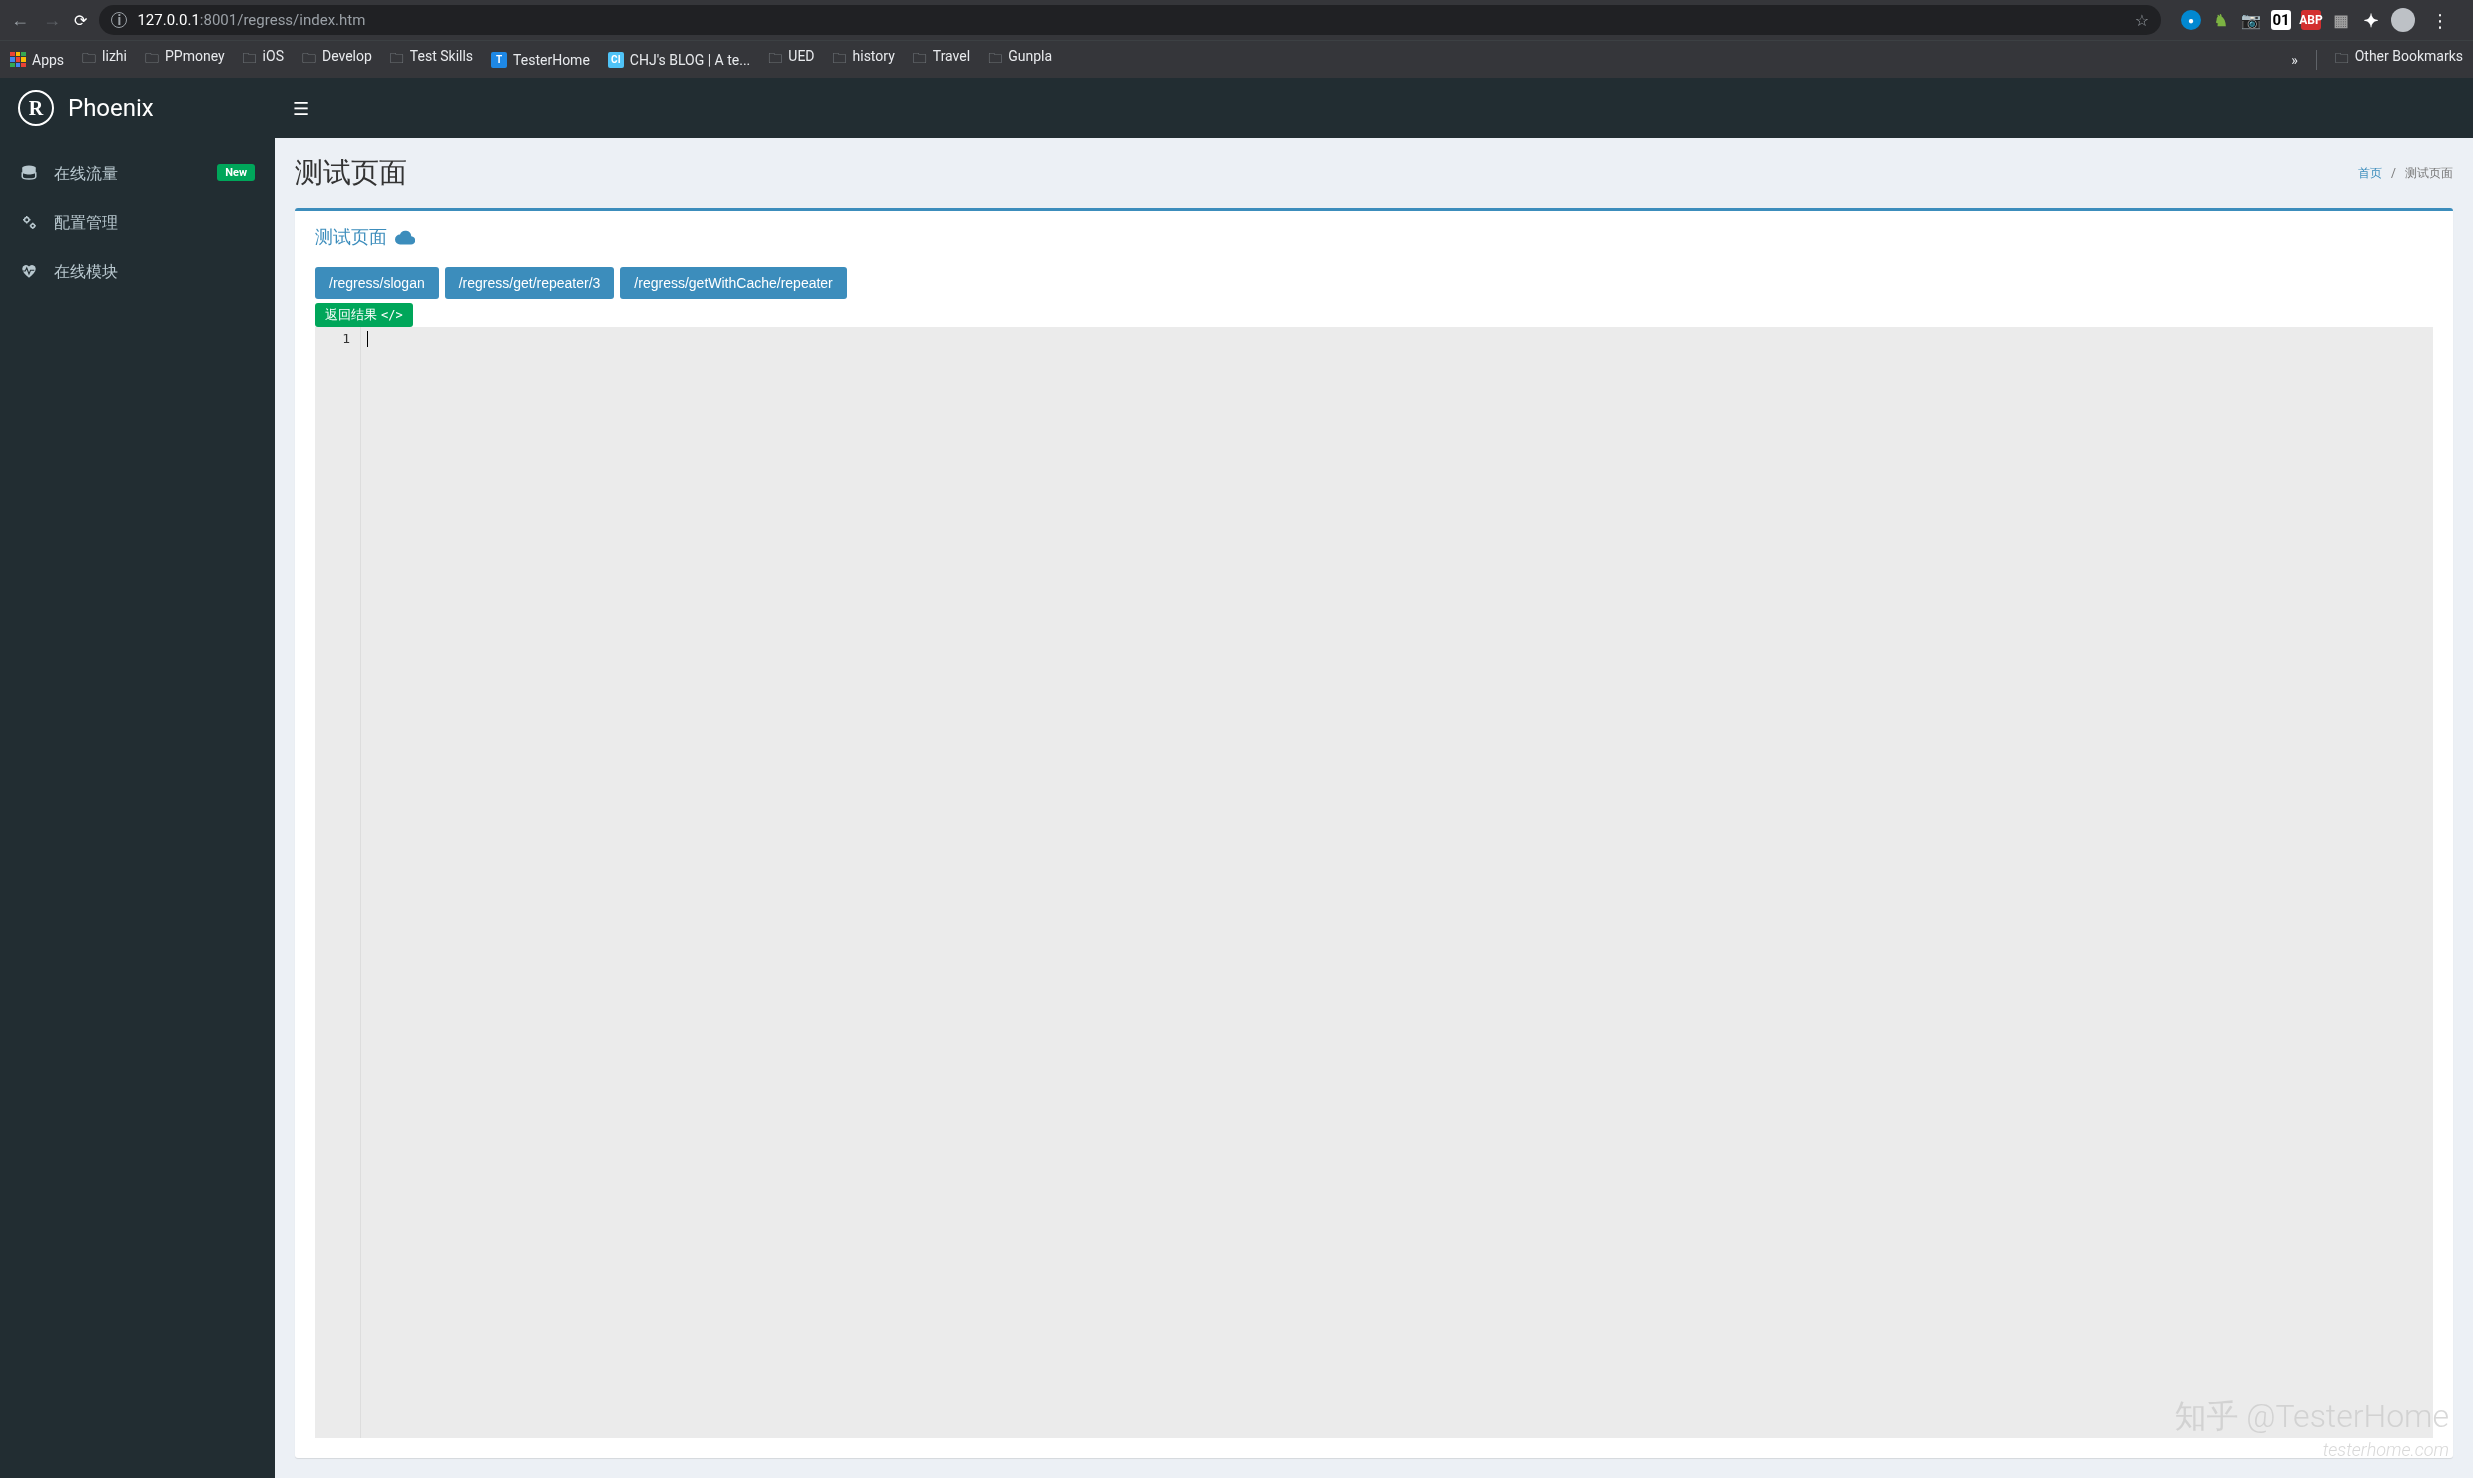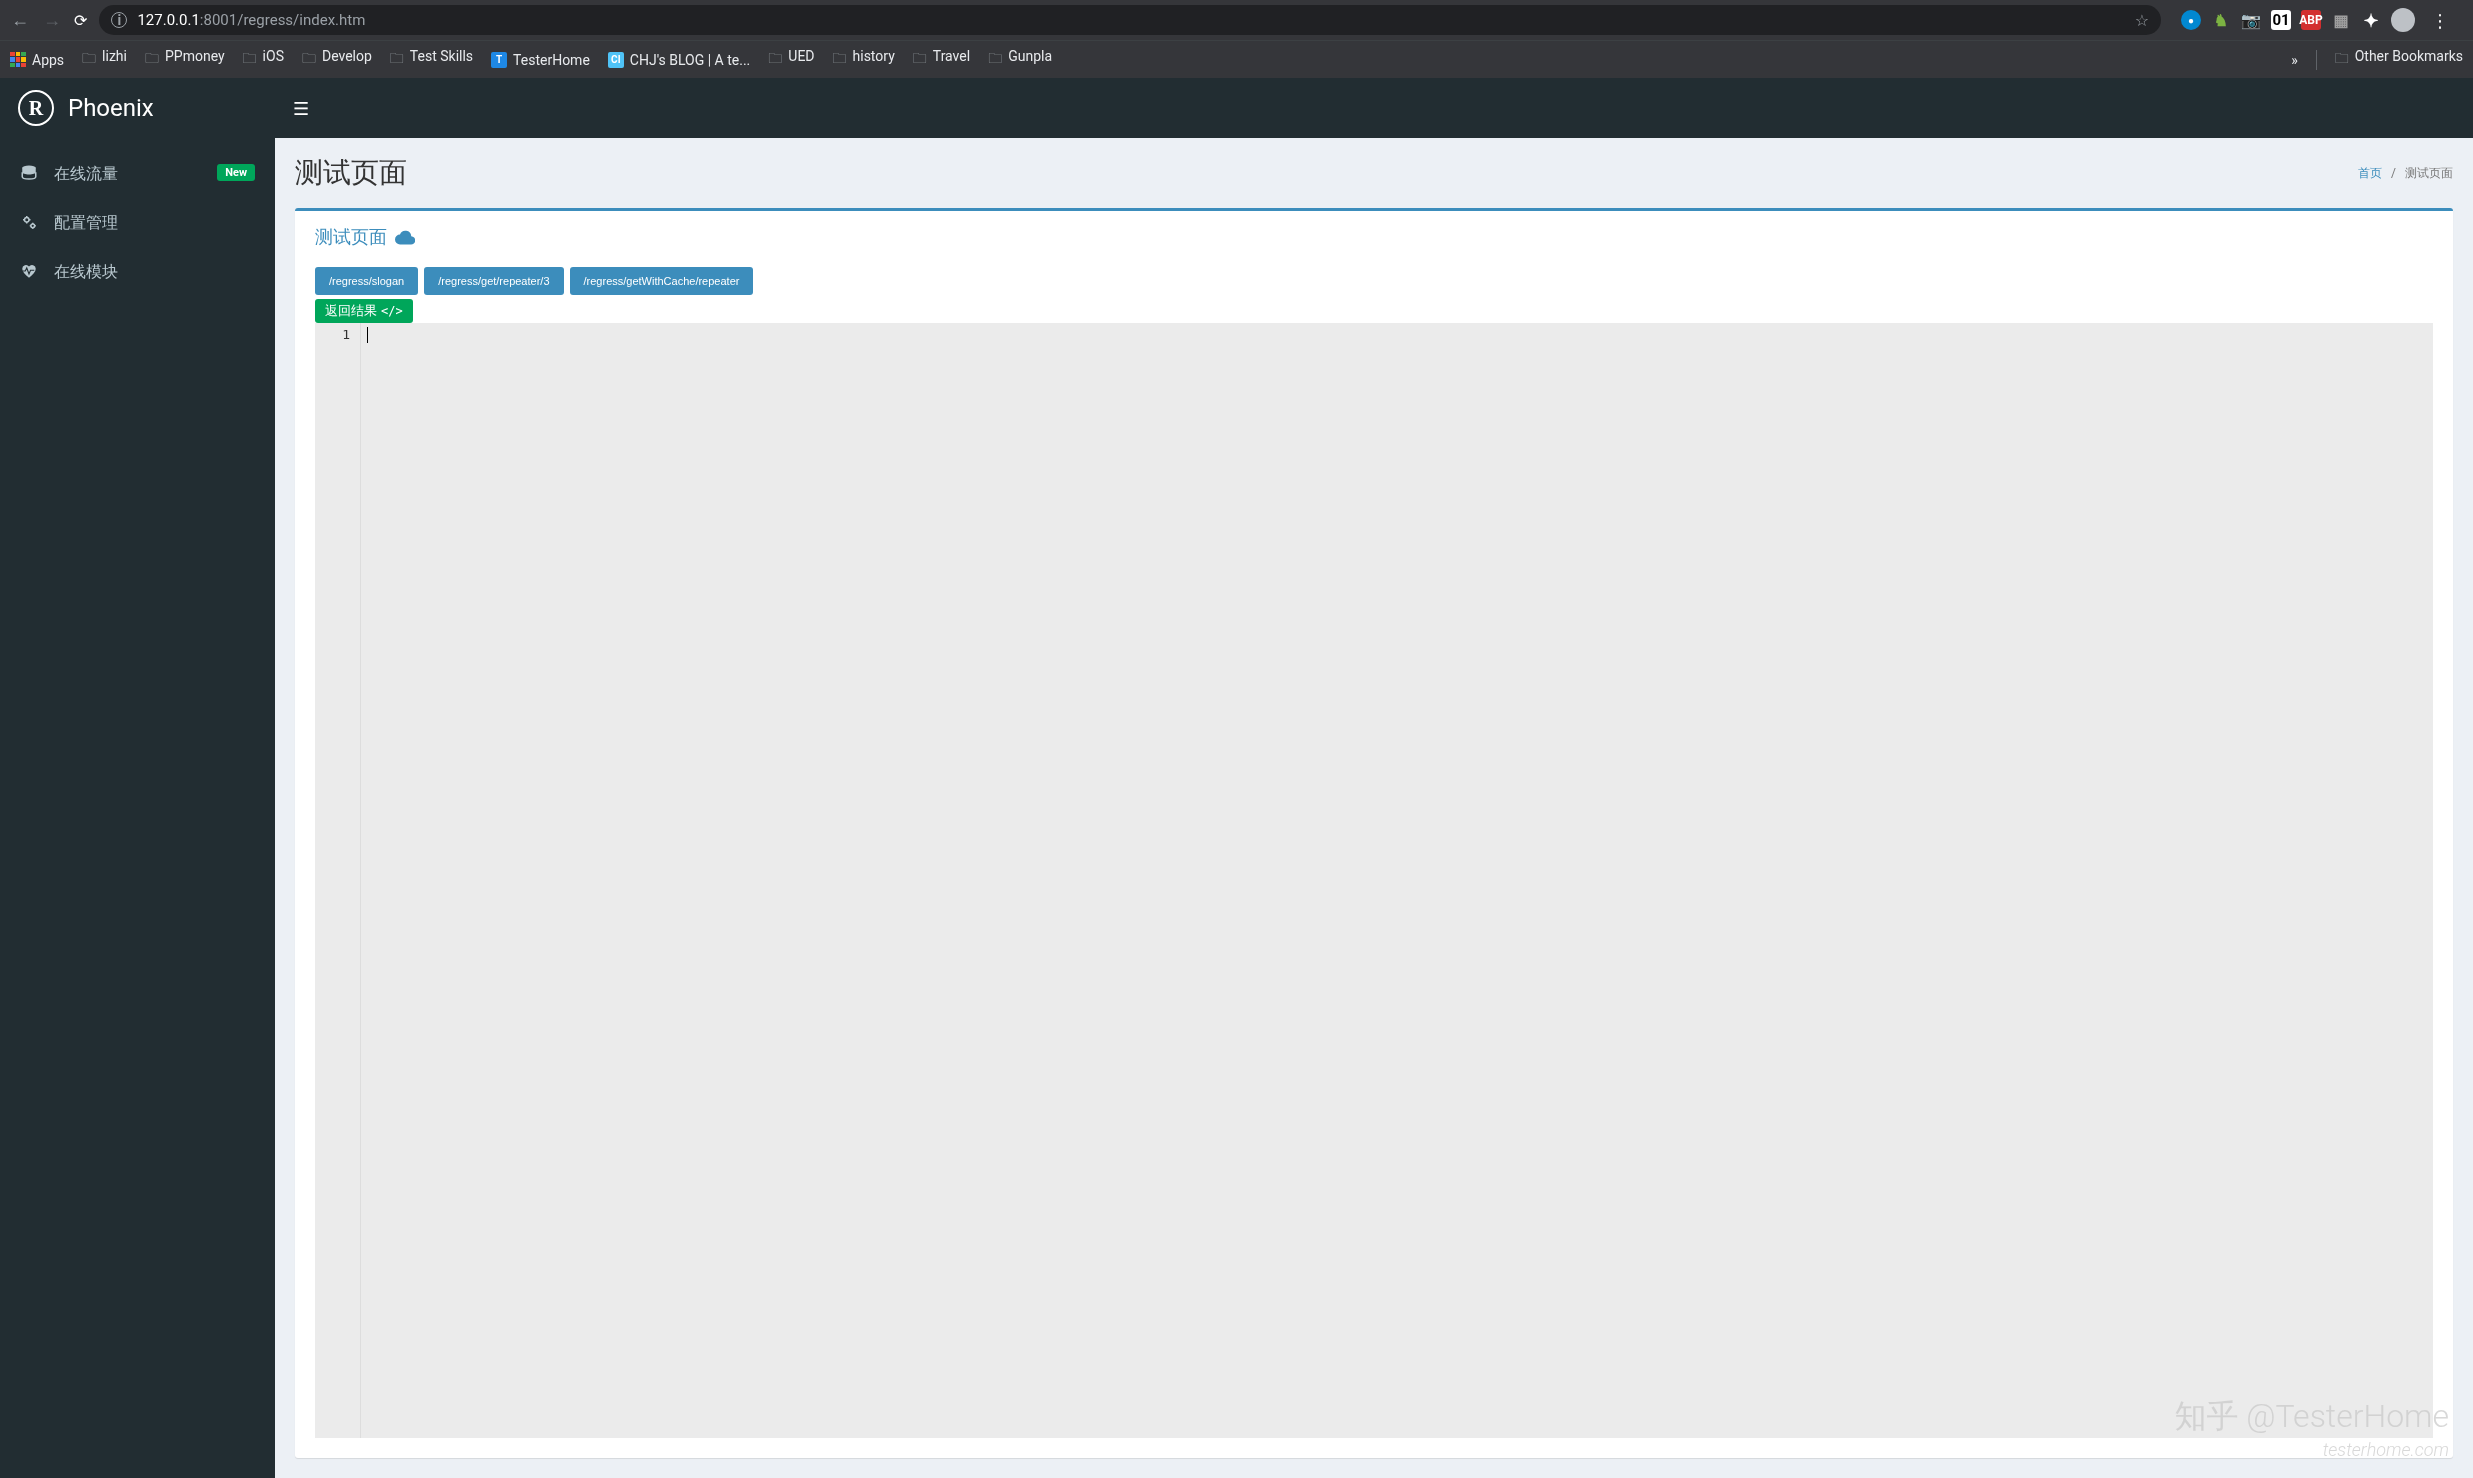--- a/index.html
+++ b/index.html
@@ -53,21 +53,21 @@
 .breadcrumb { font-size: 12px; color: #777; margin-left: 21px; }
 .breadcrumb a { color: #3c8dbc; text-decoration: none; }
 .breadcrumb .sep { margin: 0 6px; }
 
 .content-box { margin: 0 20px 20px; background: #fff; border-top: 3px solid #3c8dbc; border-radius: 3px; box-shadow: 0 1px 1px rgba(0,0,0,.1); flex: 1; display: flex; flex-direction: column; min-height: 0; }
 .box-header { padding: 14px 20px; }
 .box-title { color: #3c8dbc; font-size: 18px; display: flex; align-items: center; gap: 8px; }
 .cloud-icon { color: #3c8dbc; }
 .box-body { padding: 4px 20px 20px; flex: 1; display: flex; flex-direction: column; min-height: 0; }
 .btn-row { display: flex; gap: 6px; margin-bottom: 4px; }
-.api-btn { background: #3c8dbc; color: #fff; border: none; padding: 8px 14px; font-size: 11px; border-radius: 3px; cursor: pointer; }
+.api-btn { background: #3c8dbc; color: #fff; border: none; padding: 8px 14px; font-size: 14px; border-radius: 3px; cursor: pointer; }
 .result-tag { display: inline-flex; align-items: center; background: #00a65a; color: #fff; font-size: 13px; padding: 3px 10px; border-radius: 3px; gap: 4px; width: fit-content; }
 .code-tag { font-family: monospace; font-size: 12px; }
 .editor { flex: 1; display: flex; background: #fff; border: 0px solid #ddd; min-height: 398px; }
 .gutter { width: 46px; background: #ebebeb; text-align: right; padding: 4px 10px 4px 4px; color: #333; font-family: monospace; font-size: 13px; border-right: 1px solid #ddd; }
 .editor-content { flex: 1; background: #ebebeb; padding: 4px 6px; font-family: monospace; font-size: 13px; position: relative; }
 .cursor-line { background: #ebebeb; height: 18px; }
 .text-cursor { border-left: 1.5px solid #000; height: 16px; display: inline-block; }
 
 .watermark { position: fixed; right: 24px; bottom: 18px; color: #c8c8c8; opacity: 0.7; font-size: 32px; font-weight: 300; pointer-events: none; }
 .watermark .sub { font-size: 18px; font-style: italic; display: block; text-align: right; }

